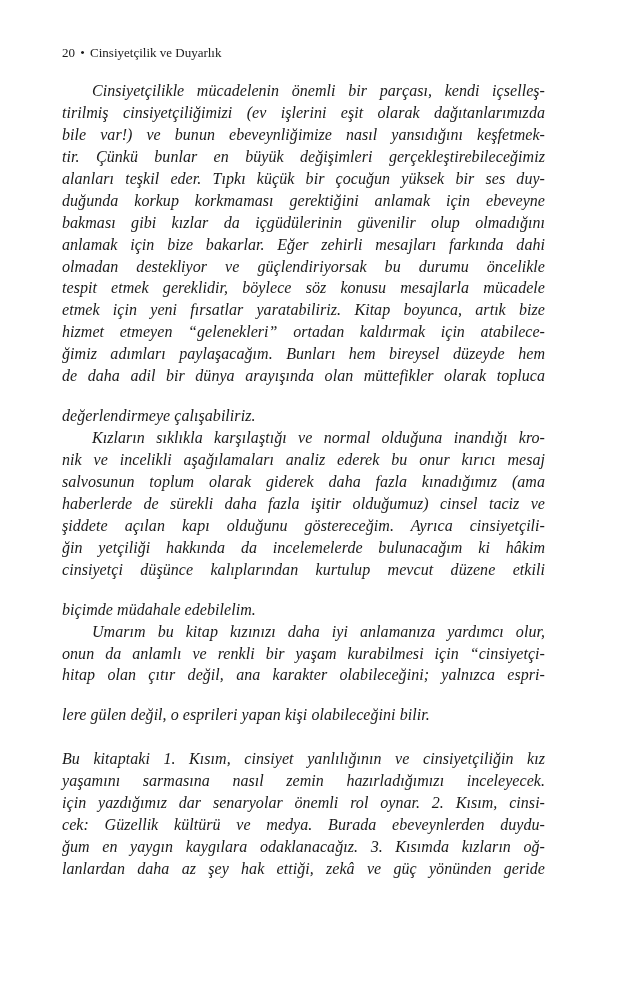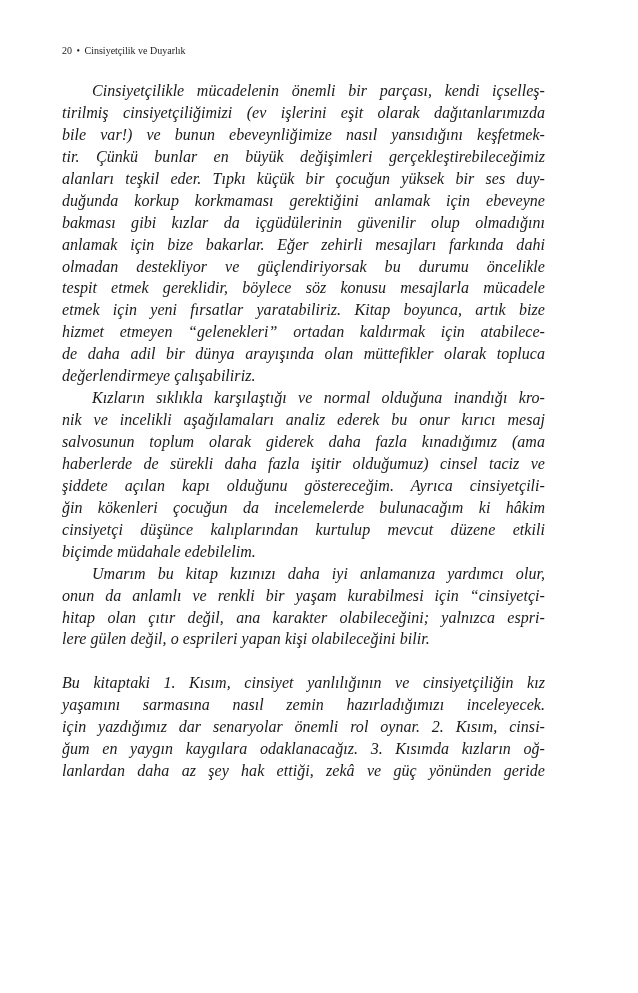--- a/index.html
+++ b/index.html
@@ -19,21 +19,21 @@
       position: absolute;
       left: 0; top: 0;
       width: 638px;
       height: 993px;
     }
     .running-head {
       position: absolute;
       left: 62px;
       top: 45px;
       font-family: "Liberation Serif", serif;
-      font-size: 10px;
+      font-size: 13px;
       color: #1a1a1a;
       white-space: nowrap;
     }
     .running-head .bullet {
       display: inline-block;
       margin: 0 2px;
     }
     .body-text {
       position: absolute;
       left: 62px;
@@ -65,20 +65,21 @@
     }
     
     .line span.txt {
       display: block;
       white-space: normal;
       text-align: justify;
       text-align-last: justify;
     }
     .line.last span.txt {
       text-align-last: left;
+      margin-top: 18px;
     }
   </style>
 </head>
 <body>
 
 <div class="page">
   <div class="running-head">
     <span>20</span>
     <span class="bullet">•</span>
     <span>Cinsiyetçilik ve Duyarlık</span>
@@ -116,20 +117,23 @@
         <div class="line">
           <span class="txt">tespit etmek gereklidir, böylece söz konusu mesajlarla mücadele</span>
         </div>
         <div class="line">
           <span class="txt">etmek için yeni fırsatlar yaratabiliriz. Kitap boyunca, artık bize</span>
         </div>
         <div class="line">
           <span class="txt">hizmet etmeyen “gelenekleri” ortadan kaldırmak için atabilece-</span>
         </div>
         <div class="line">
+          <span class="txt">ğimiz adımları paylaşacağım. Bunları hem bireysel düzeyde hem</span>
+        </div>
+        <div class="line">
           <span class="txt">de daha adil bir dünya arayışında olan müttefikler olarak topluca</span>
         </div>
         <div class="line last">
           <span class="txt">değerlendirmeye çalışabiliriz.</span>
         </div>
       </div>
       <div class="paragraph">
         <div class="line indent">
           <span class="txt">Kızların sıklıkla karşılaştığı ve normal olduğuna inandığı kro-</span>
         </div>
@@ -139,21 +143,21 @@
         <div class="line">
           <span class="txt">salvosunun toplum olarak giderek daha fazla kınadığımız (ama</span>
         </div>
         <div class="line">
           <span class="txt">haberlerde de sürekli daha fazla işitir olduğumuz) cinsel taciz ve</span>
         </div>
         <div class="line">
           <span class="txt">şiddete açılan kapı olduğunu göstereceğim. Ayrıca cinsiyetçili-</span>
         </div>
         <div class="line">
-          <span class="txt">ğin kökenleri çocuğun da incelemelerde bulunacağım ki hâkim</span>
+          <span class="txt">ğin yetçiliği hakkında da incelemelerde bulunacağım ki hâkim</span>
         </div>
         <div class="line">
           <span class="txt">cinsiyetçi düşünce kalıplarından kurtulup mevcut düzene etkili</span>
         </div>
         <div class="line last">
           <span class="txt">biçimde müdahale edebilelim.</span>
         </div>
       </div>
       <div class="paragraph">
         <div class="line indent">
@@ -172,20 +176,23 @@
       <div class="para-gap"></div>
       <div class="paragraph">
         <div class="line">
           <span class="txt">Bu kitaptaki 1. Kısım, cinsiyet yanlılığının ve cinsiyetçiliğin kız</span>
         </div>
         <div class="line">
           <span class="txt">yaşamını sarmasına nasıl zemin hazırladığımızı inceleyecek.</span>
         </div>
         <div class="line">
           <span class="txt">için yazdığımız dar senaryolar önemli rol oynar. 2. Kısım, cinsi-</span>
+        </div>
+        <div class="line">
+          <span class="txt">cek: Güzellik kültürü ve medya. Burada ebeveynlerden duydu-</span>
         </div>
         <div class="line">
           <span class="txt">ğum en yaygın kaygılara odaklanacağız. 3. Kısımda kızların oğ-</span>
         </div>
         <div class="line">
           <span class="txt">lanlardan daha az şey hak ettiği, zekâ ve güç yönünden geride</span>
         </div>
       </div>
     </div>
 </div>

